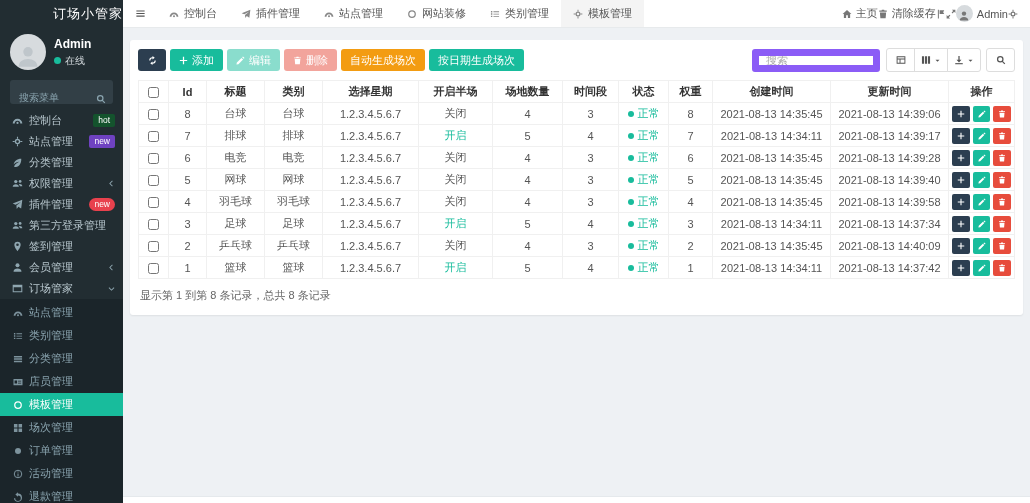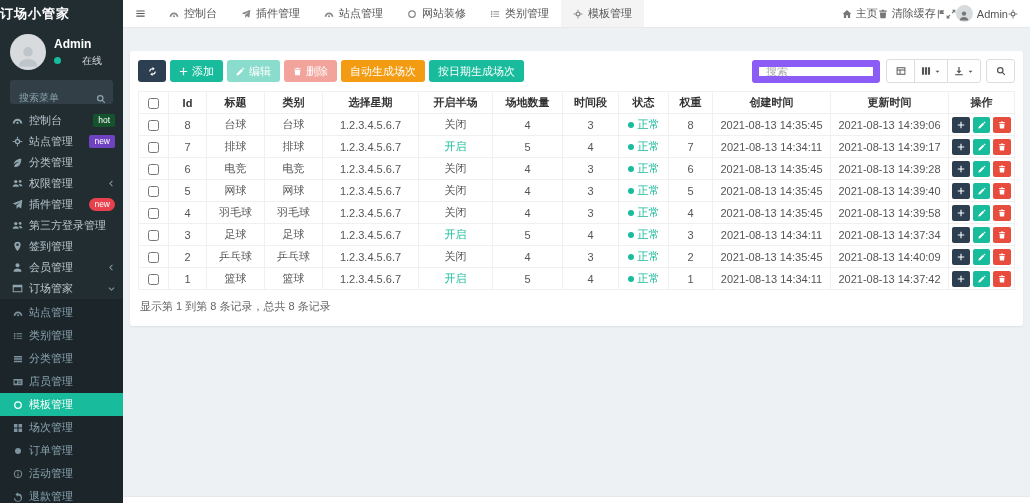--- a/index.html
+++ b/index.html
@@ -7,27 +7,27 @@
   html,body { margin:0; padding:0; }
   body {
     width:1030px; height:503px; overflow:hidden; position:relative;
     font-family:"Liberation Sans","DejaVu Sans",sans-serif;
     background:#eef1f4; font-size:11px; color:#555;
   }
   svg { width:11px; height:11px; display:inline-block; vertical-align:middle; flex:none; }
 
   
   .sidebar { position:absolute; left:0; top:0; bottom:0; width:123px; background:#222d32; color:#b8c7ce; z-index:5; }
-  .brand { height:28px; line-height:28px; text-align:left; color:#fff; font-size:13px; font-weight:bold; letter-spacing:1px; }
+  .brand { height:28px; line-height:28px; text-align:right; color:#fff; font-size:13px; font-weight:normal; letter-spacing:1px; }
   .user-panel { display:flex; align-items:center; gap:8px; padding:6px 10px 2px; }
   .avatar { width:36px; height:36px; border-radius:50%; background:#d7dbde; overflow:hidden; display:flex; align-items:flex-end; justify-content:center; color:#bfc6cb; }
   .avatar svg { width:26px; height:26px; }
   .user-meta { display:flex; flex-direction:column; gap:3px; }
   .user-name { color:#fff; font-weight:bold; font-size:12px; }
-  .user-status { display:flex; align-items:center; gap:21px; font-size:10px; color:#d4dade; }
+  .user-status { display:flex; align-items:center; gap:4px; font-size:10px; color:#d4dade; }
   .status-dot { width:7px; height:7px; border-radius:50%; background:#18bc9c; }
   .side-search { margin:8px 10px 6px; height:24px; background:#323f46; border-radius:3px; display:flex; align-items:flex-end; padding:0 7px; }
   .side-search input { flex:1; min-width:0; background:transparent; border:0; outline:none; color:#ccc; font-size:10px; font-family:inherit; }
   .side-search input::placeholder { color:#8aa4af; }
   .side-search svg { width:10px; height:10px; color:#8aa4af; }
   .side-menu, .sub-menu { list-style:none; margin:0; padding:0; }
   .side-menu { margin-top:3px; }
   .side-item { display:flex; align-items:center; gap:6px; height:21px; padding:0 8px 0 12px; cursor:pointer; color:#b8c7ce; white-space:nowrap; }
   .side-item svg { color:#8fa6b0; }
   .side-label { flex:1; overflow:hidden; text-overflow:ellipsis; }
@@ -49,21 +49,21 @@
   .nav-item svg { color:#888; width:10px; height:10px; }
   .nav-item.active { background:#f4f4f4; }
   .nav-right { margin-left:auto; display:flex; align-items:center; gap:0; padding-right:12px; }
   .nav-link { display:flex; align-items:center; gap:4px; cursor:pointer; color:#555; }
   .nav-link svg { width:10px; height:10px; color:#777; }
   .mini-avatar { width:17px; height:17px; border-radius:50%; background:#d7dbde; display:flex; align-items:flex-end; justify-content:center; overflow:hidden; color:#c0c7cc; }
   .mini-avatar svg { width:12px; height:12px; }
 
   
   .content { position:absolute; left:123px; right:0; top:28px; bottom:0; background:#eef1f4; }
-  .panel { margin:23px 7px; background:#fff; border-radius:3px; box-shadow:0 1px 2px rgba(0,0,0,.07); padding:8px 8px 2px; }
+  .panel { margin:12px 7px; background:#fff; border-radius:3px; box-shadow:0 1px 2px rgba(0,0,0,.07); padding:8px 8px 2px; }
   .toolbar { display:flex; align-items:center; margin-bottom:8px; }
   .btn { height:22px; border:0; border-radius:3px; color:#fff; font-size:11px; font-family:inherit; padding:0 9px; display:inline-flex; align-items:center; gap:4px; margin-right:4px; cursor:pointer; }
   .btn svg { width:9px; height:9px; }
   .btn-dark { background:#2c3e50; width:28px; justify-content:center; padding:0; }
   .btn-success { background:#18bc9c; }
   .btn-warning { background:#f39c12; }
   .btn-danger { background:#e74c3c; }
   .btn.disabled { opacity:.5; cursor:default; }
   .toolbar-right { margin-left:auto; display:flex; align-items:center; }
   .tb-search { width:128px; height:23px; border:7px solid #8b5cf6; border-radius:3px; font-size:11px; font-family:inherit; padding:0 7px; outline:none; color:#555; }

